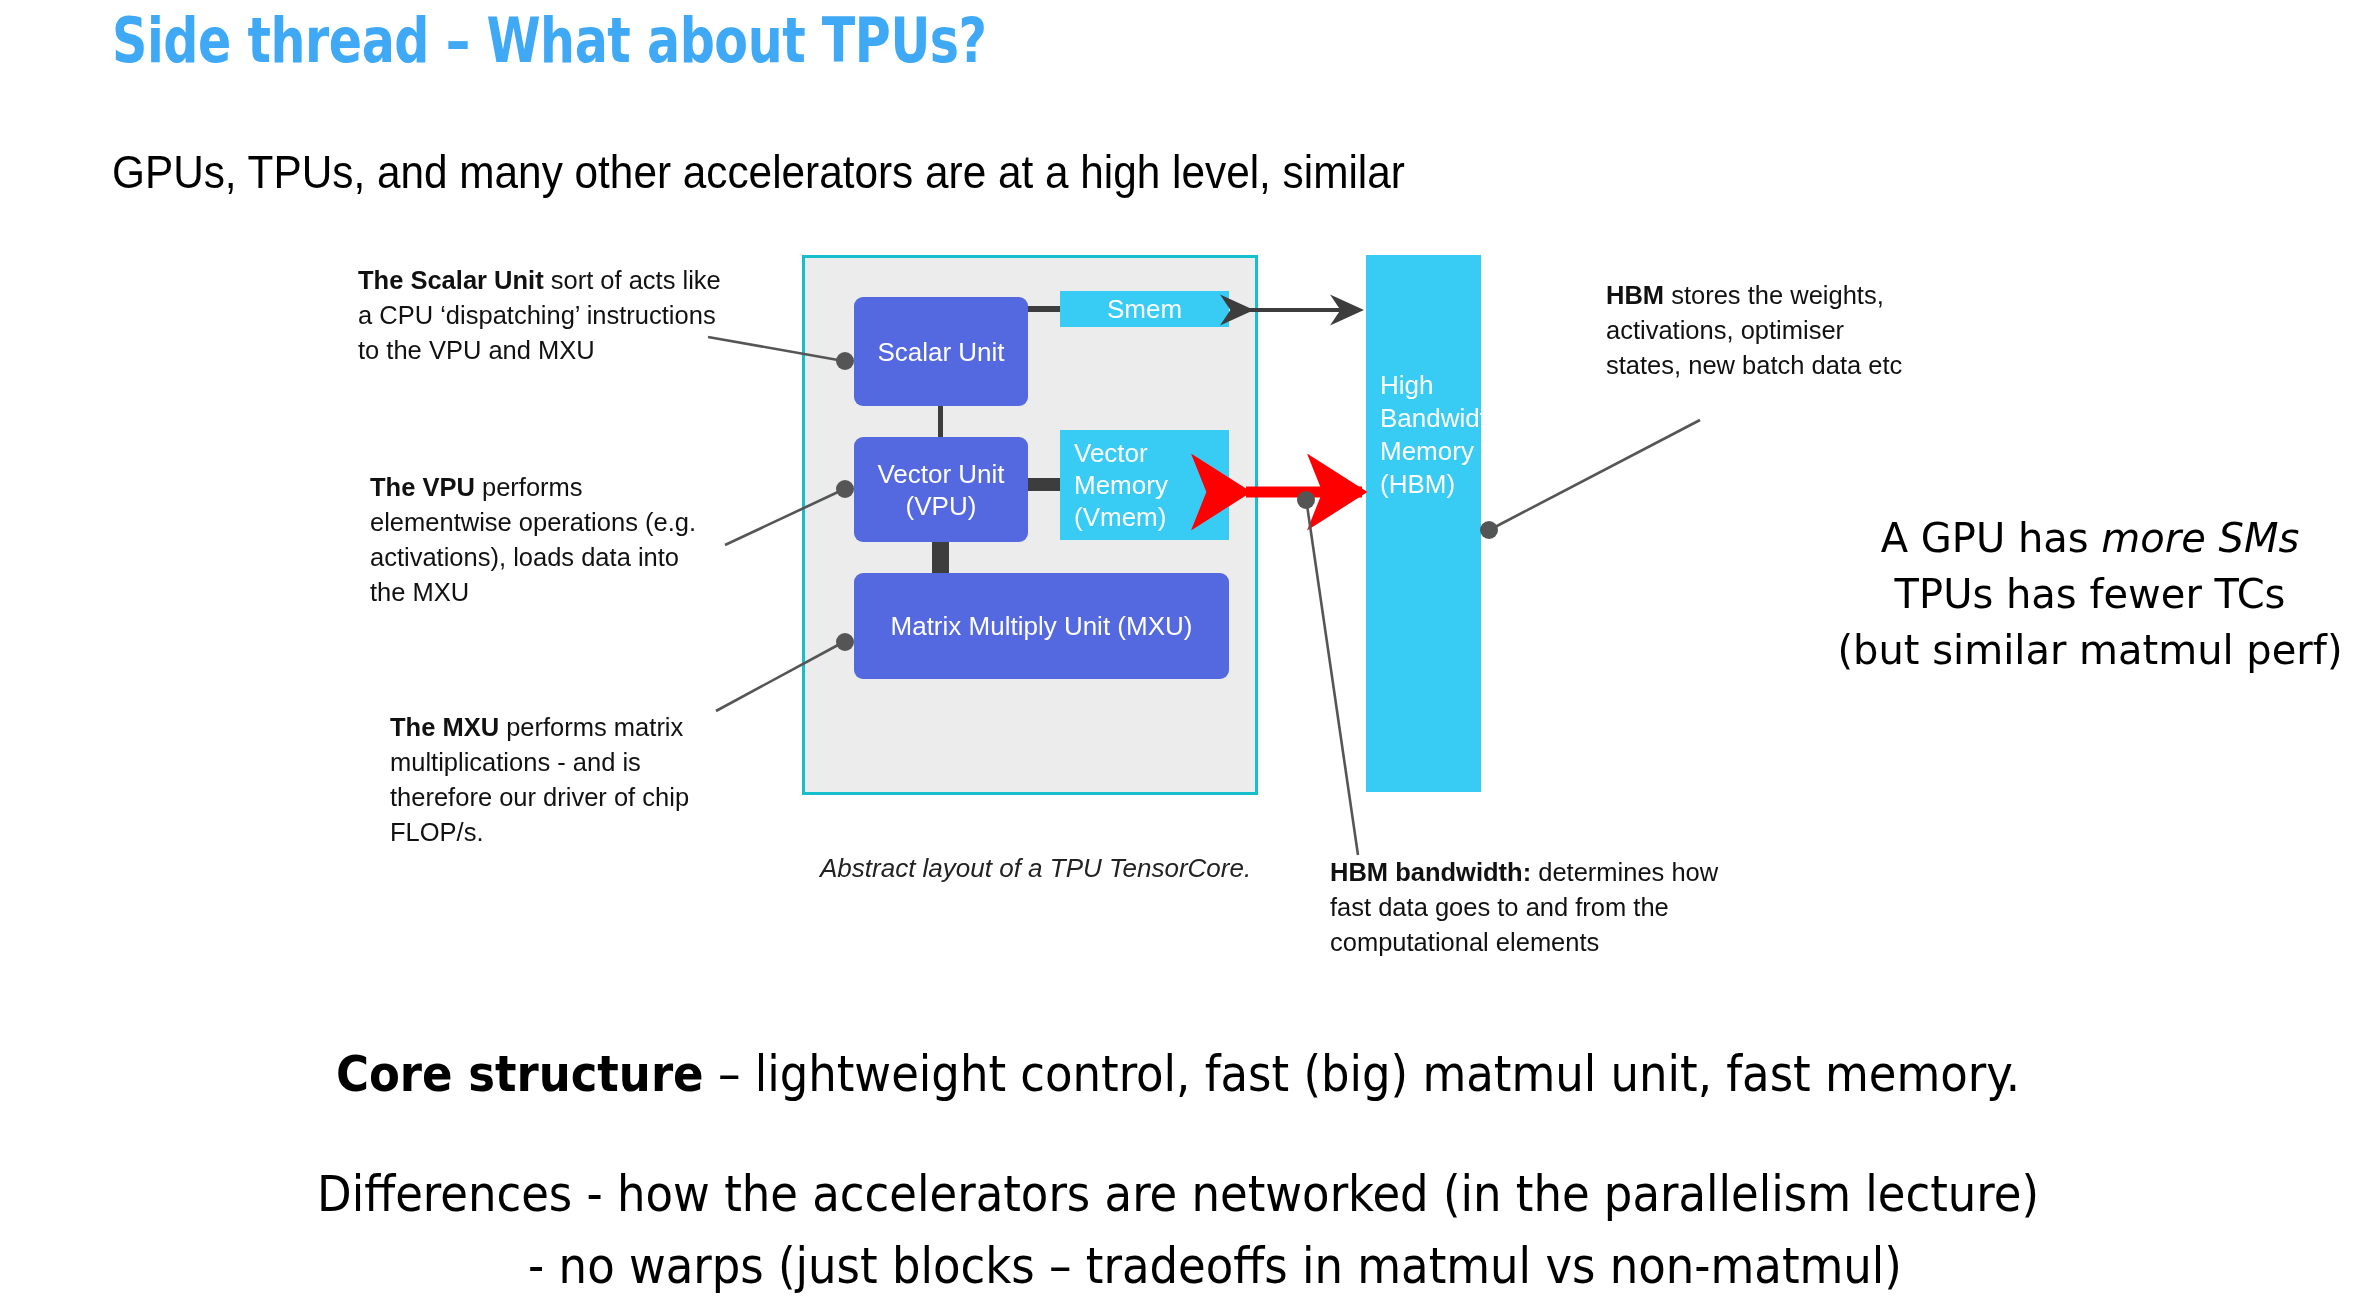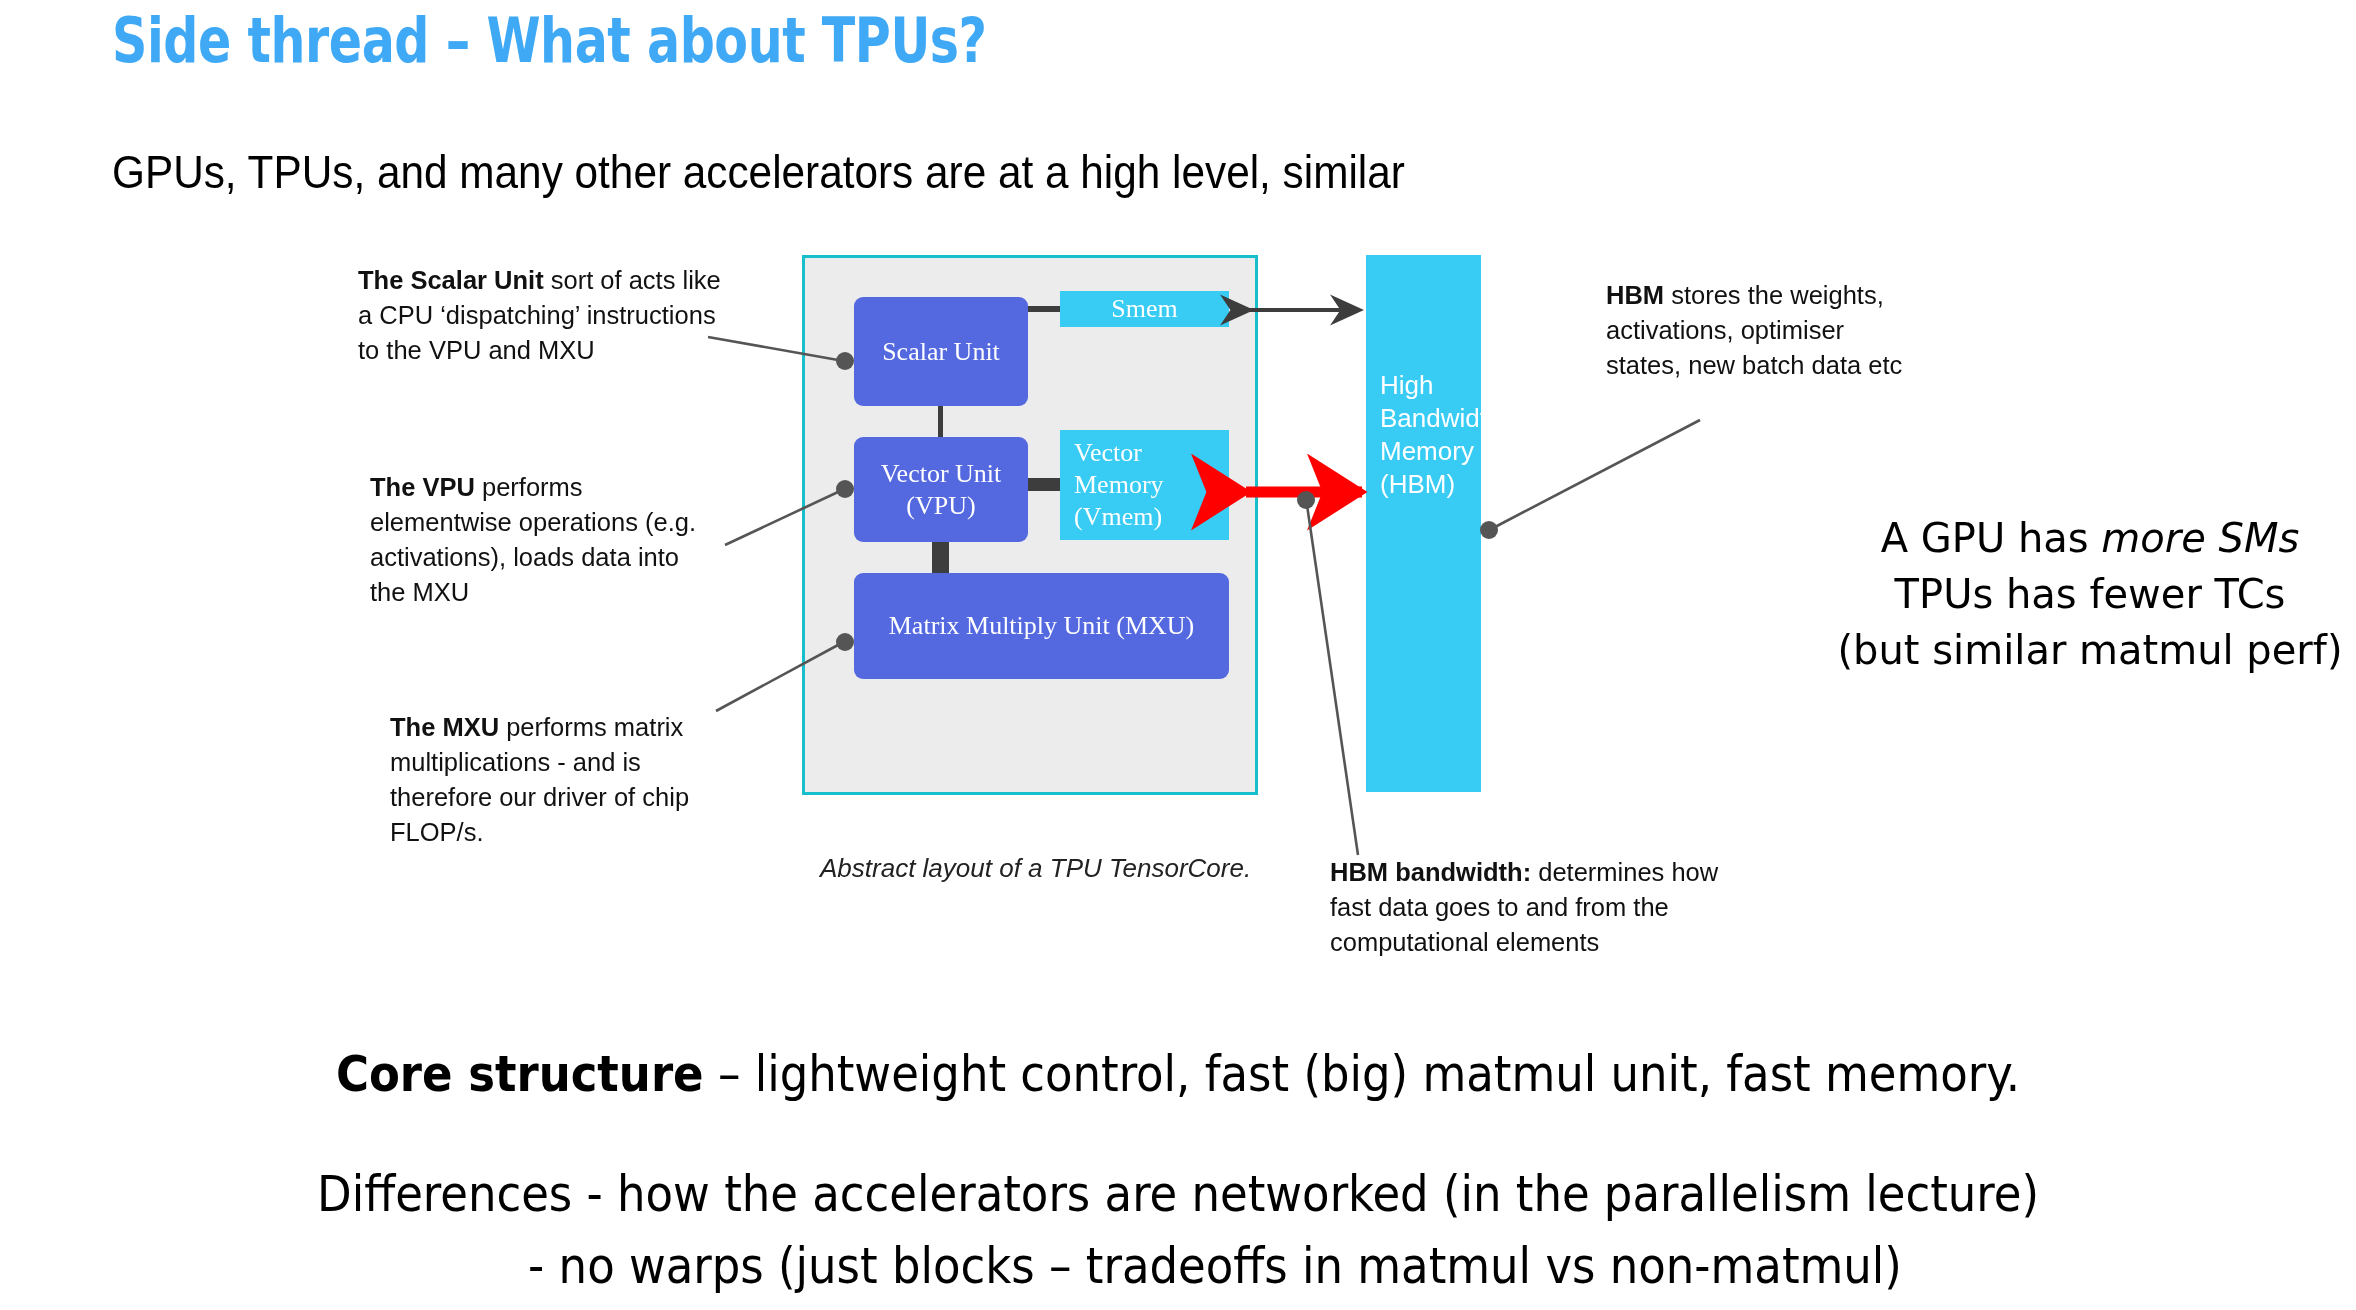--- a/index.html
+++ b/index.html
@@ -45,21 +45,21 @@
     left:802px;top:255px;width:456px;height:540px;
     background:#ececec;
     border:3px solid #17BECC;
     box-sizing:border-box;
   }
   .blk{
     position:absolute;
     display:flex;align-items:center;justify-content:center;
     text-align:center;
     color:#ffffff;
-    font-family:Liberation Serif, serif;
+    font-family:Liberation Sans, sans-serif;
     font-size:26px;
     line-height:32px;
     box-sizing:border-box;
   }
   .purple{background:#5468E0;border-radius:9px;}
   .cyan{background:#38CCF5;}
 
   #scalar-unit{left:854px;top:297px;width:174px;height:109px;}
   #smem{left:1060px;top:291px;width:169px;height:36px;justify-content:center;}
   #vector-unit{left:854px;top:437px;width:174px;height:105px;}

